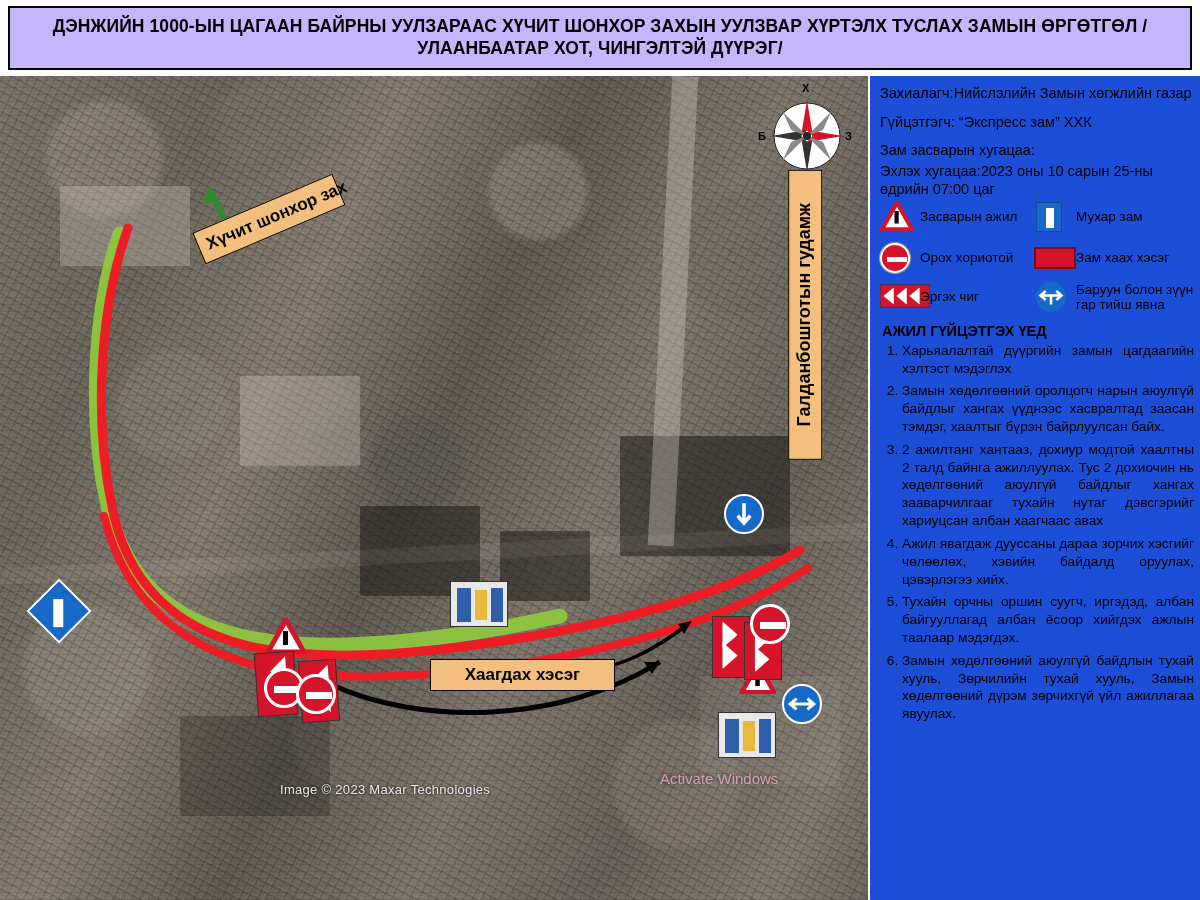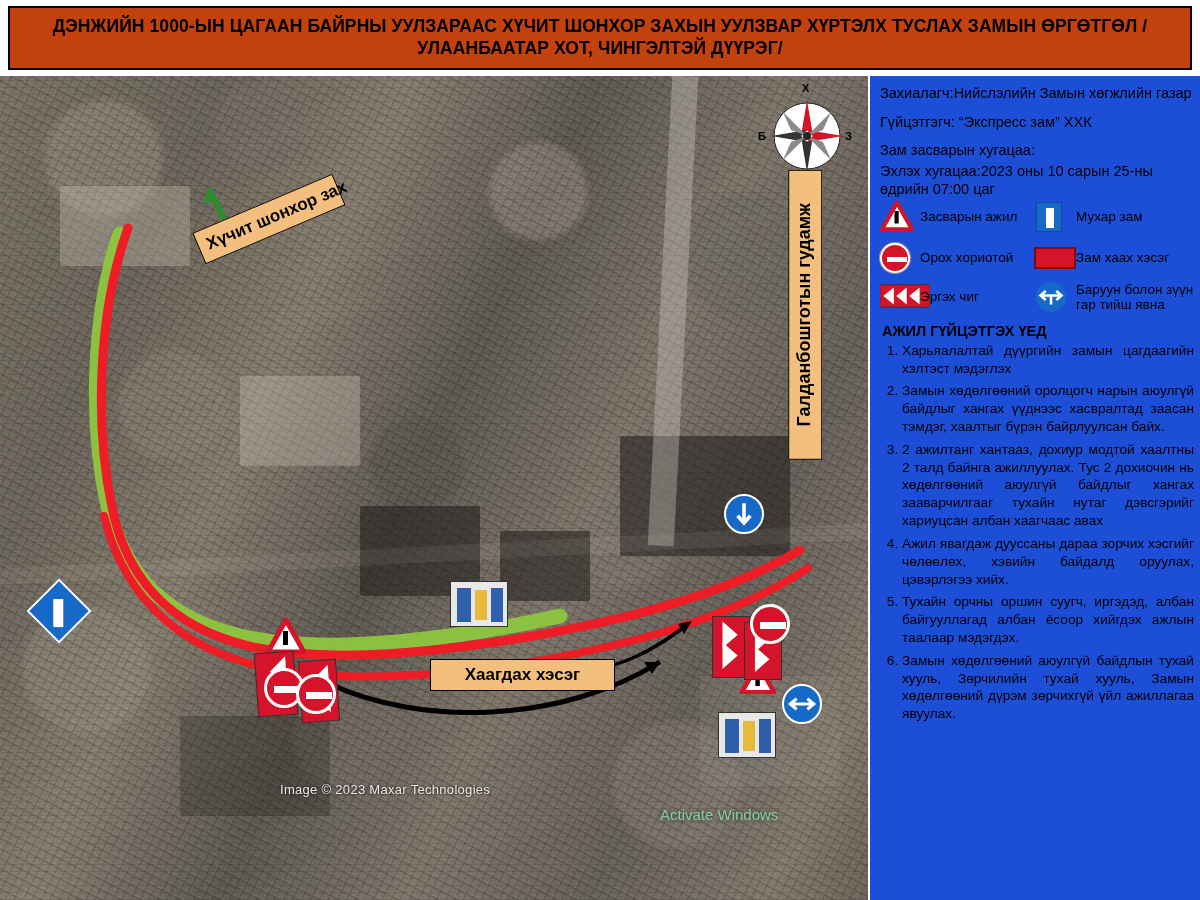--- a/index.html
+++ b/index.html
@@ -9,21 +9,21 @@
     background:#ffffff;
     font-family:"Liberation Sans", sans-serif;
     overflow:hidden;
     position:relative;
   }
   #page { position:relative; width:1200px; height:900px; background:#fff; }
 
   
   .title-bar {
     position:absolute; left:8px; top:6px; width:1184px; height:64px;
-    border:2px solid #000; background:#c2410c;
+    border:2px solid #000; background:#c4b5fd;
     display:flex; align-items:center; justify-content:flex-end;
     padding:2px 10px;
   }
   .title-bar .t {
     font-size:17.5px; font-weight:bold; text-align:center; line-height:1.25;
     letter-spacing:0.1px;
   }
 
   
   .map {
@@ -70,21 +70,21 @@
   
   .road {
     position:absolute; background:rgba(215,210,200,.35);
   }
 
   .map-credit {
     position:absolute; left:280px; top:706px; color:#e9e9e9; font-size:13px;
     text-shadow:0 0 3px rgba(0,0,0,.9); letter-spacing:.3px;
   }
   .map-watermark {
-    position:absolute; left:660px; top:730px; color:#86efac; font-size:15px;
+    position:absolute; left:660px; top:694px; color:#f9a8d4; font-size:15px;
     text-shadow:0 0 4px rgba(0,0,0,.8); opacity:.75;
   }
 
   
   .callout {
     position:absolute;
     background:#f2bf7e;
     border:1.5px solid #000;
     color:#000; font-weight:bold; text-align:center;
     padding:4px 10px; font-size:17px; line-height:1.2;

